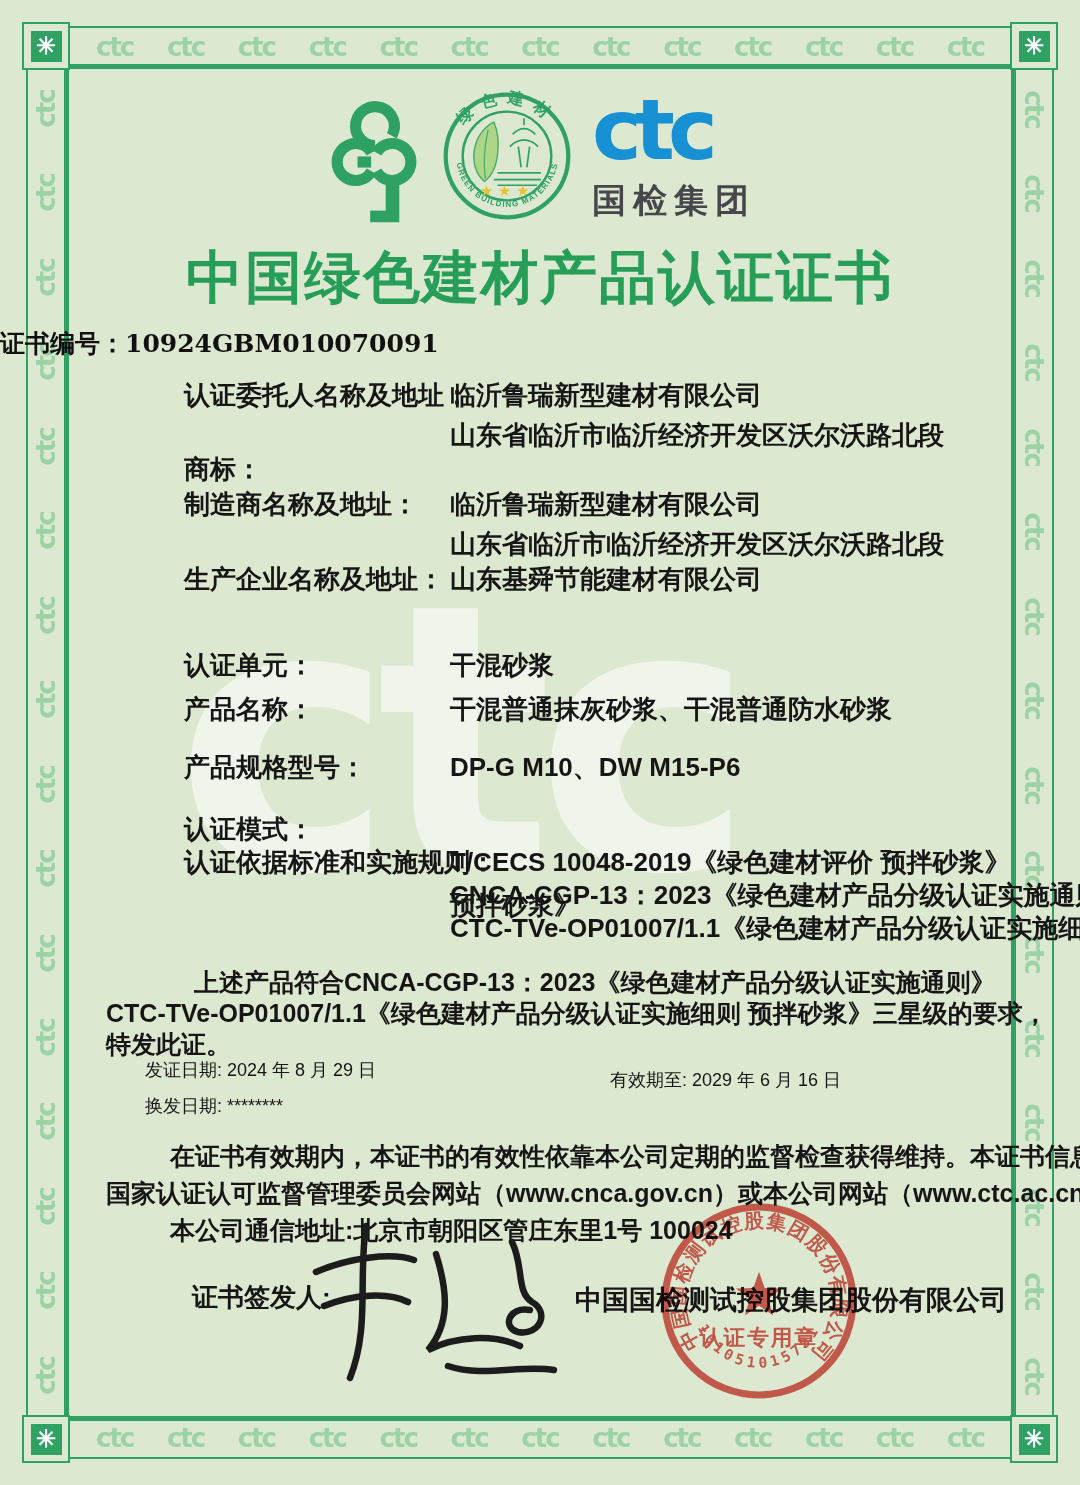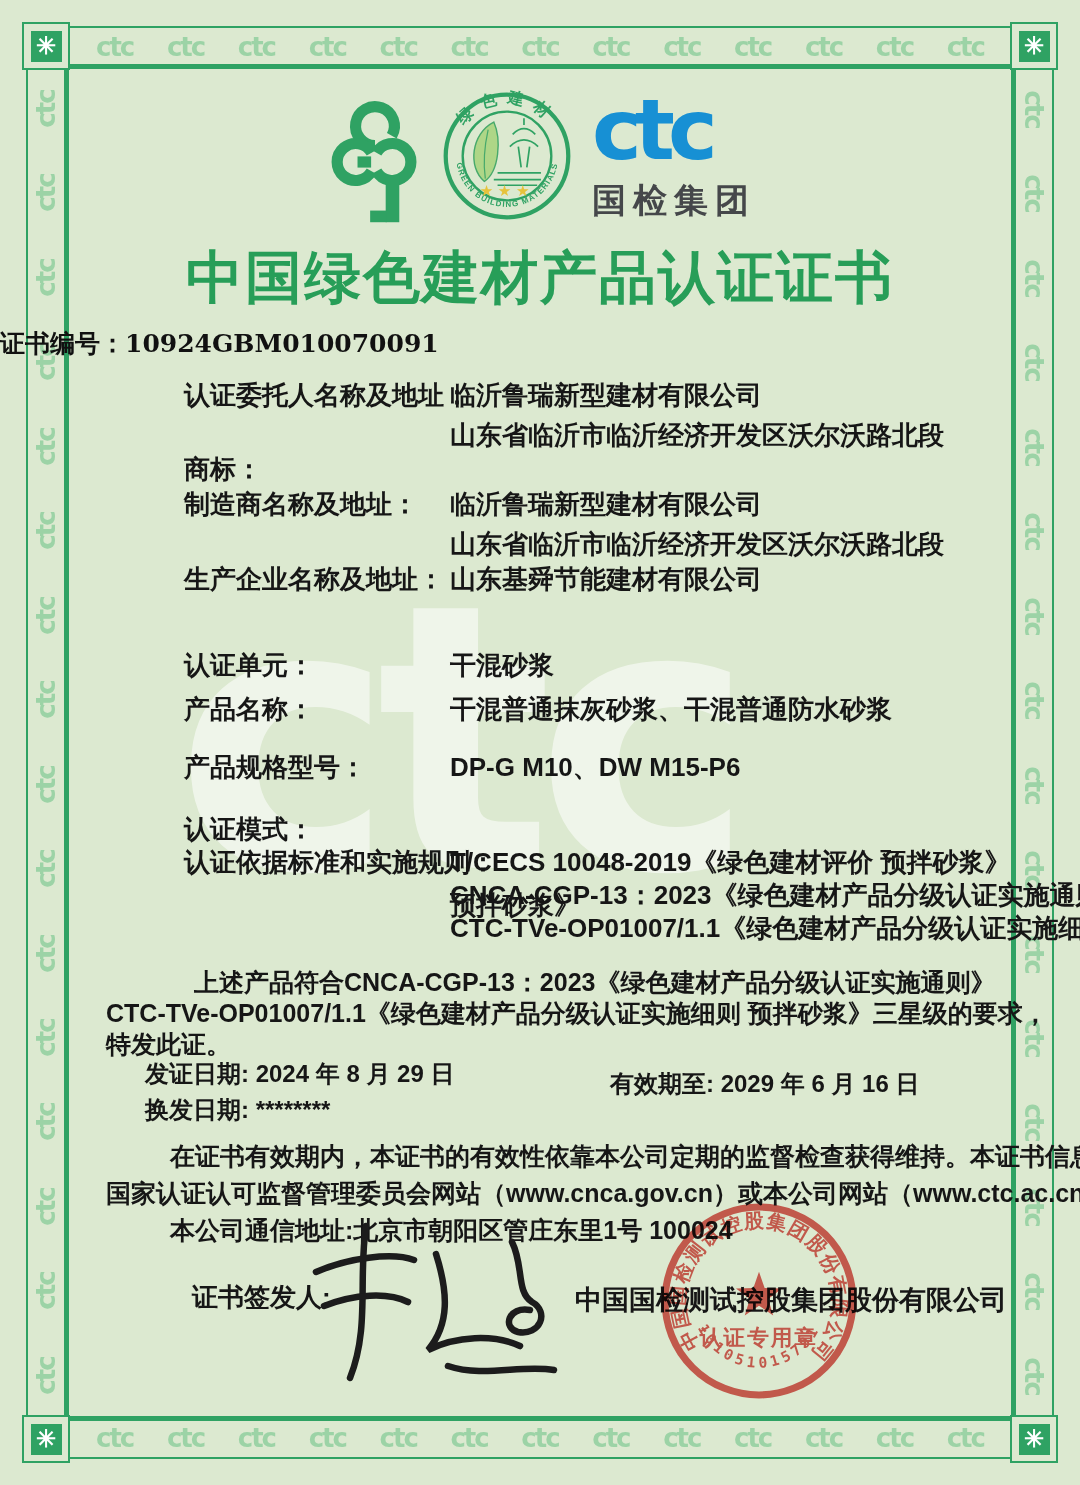--- a/index.html
+++ b/index.html
@@ -61,21 +61,21 @@
     position:absolute;left:0;right:0;top:327px;z-index:2;
     font-family:"DejaVu Serif","Liberation Serif",serif;
     font-size:25px;font-weight:700;color:#111;
   }
   .lbl{position:absolute;left:184px;z-index:2;font-size:26px;font-weight:700;white-space:nowrap;}
   .val{position:absolute;left:450px;z-index:2;font-size:26px;font-weight:600;white-space:nowrap;}
   .val.strong{font-weight:800;}
   .para{position:absolute;left:106px;width:872px;z-index:2;font-size:25px;font-weight:650;white-space:nowrap;}
   .ind1{text-indent:88px;}
   .ind2{text-indent:64px;}
-  .date-lbl{position:absolute;z-index:2;font-size:24px;font-weight:700;white-space:nowrap;}
+  .date-lbl{position:absolute;z-index:2;font-size:18px;font-weight:400;white-space:nowrap;}
   .sign-label{position:absolute;left:192px;top:1280px;z-index:2;font-size:26px;font-weight:700;}
   .company{position:absolute;left:575px;top:1282px;z-index:2;font-size:27px;font-weight:750;white-space:nowrap;}
   .signature{position:absolute;left:288px;top:1208px;z-index:3;}
   .seal{position:absolute;left:658px;top:1200px;z-index:4;opacity:.87;mix-blend-mode:multiply;}
 </style>
 </head>
 <body>
 
 <div class="paper">
 

